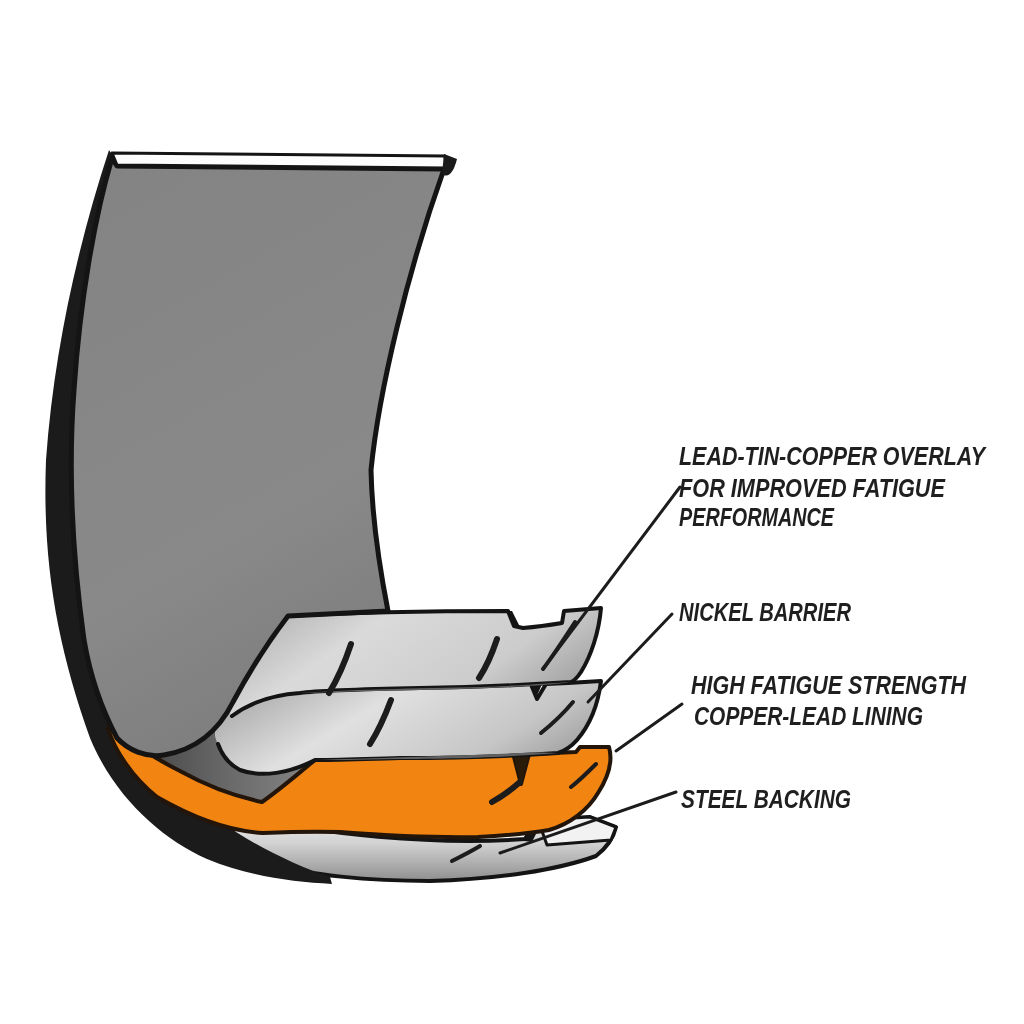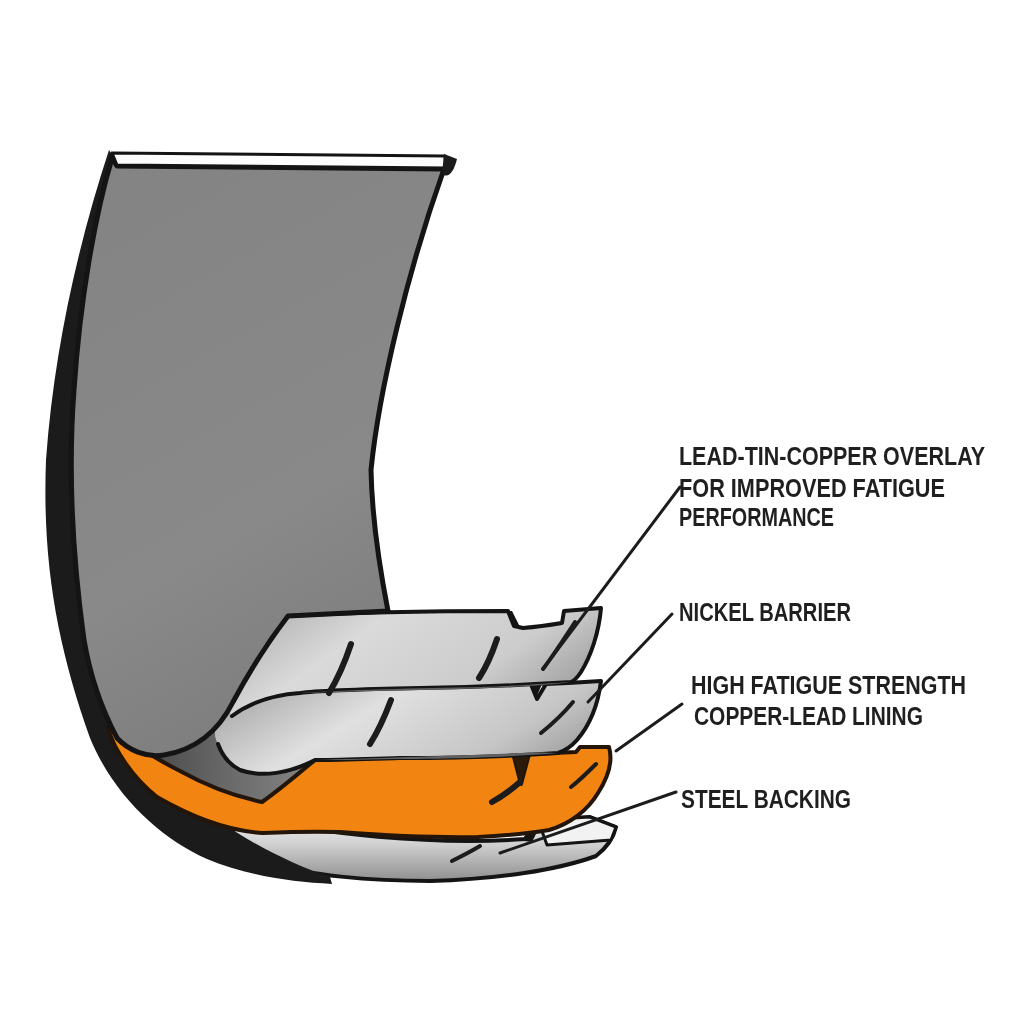--- a/index.html
+++ b/index.html
@@ -1,16 +1,16 @@
 <!DOCTYPE html>
 <html><head>
 <meta charset="utf-8">
 <style>
 html,body{margin:0;padding:0;background:#ffffff;}
-#c{width:836px;height:1024px;position:relative;}
+#c{width:836px;height:1024px;position:relative;font-style:italic;}
 text{font-family:"Liberation Sans",sans-serif;font-weight:bold;fill:#1f1f1f;}
 </style>
 </head>
 <body>
 <div id="c">
 <svg width="1024" height="1024" viewBox="0 0 1024 1024" xmlns="http://www.w3.org/2000/svg">
 <defs>
 <linearGradient id="gA" x1="0" y1="0.3" x2="1" y2="0.7">
   <stop offset="0" stop-color="#b2b2b2"></stop>
           <stop offset="0.3" stop-color="#dadada"></stop>

